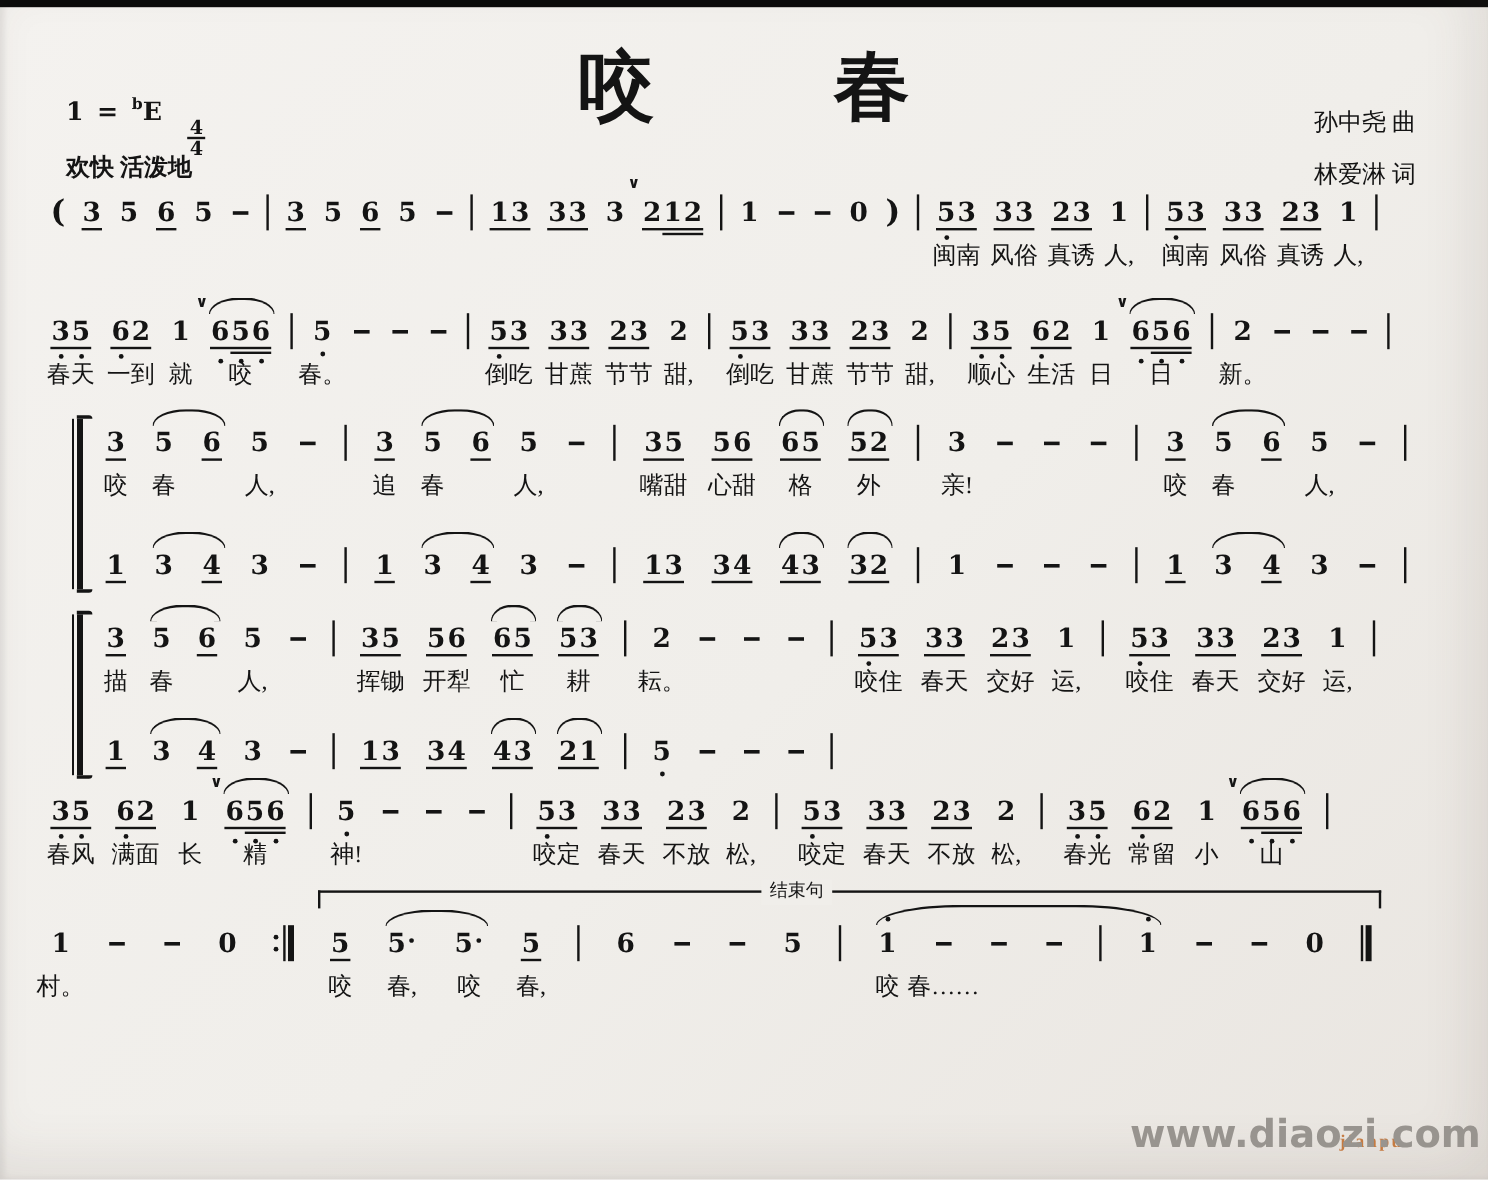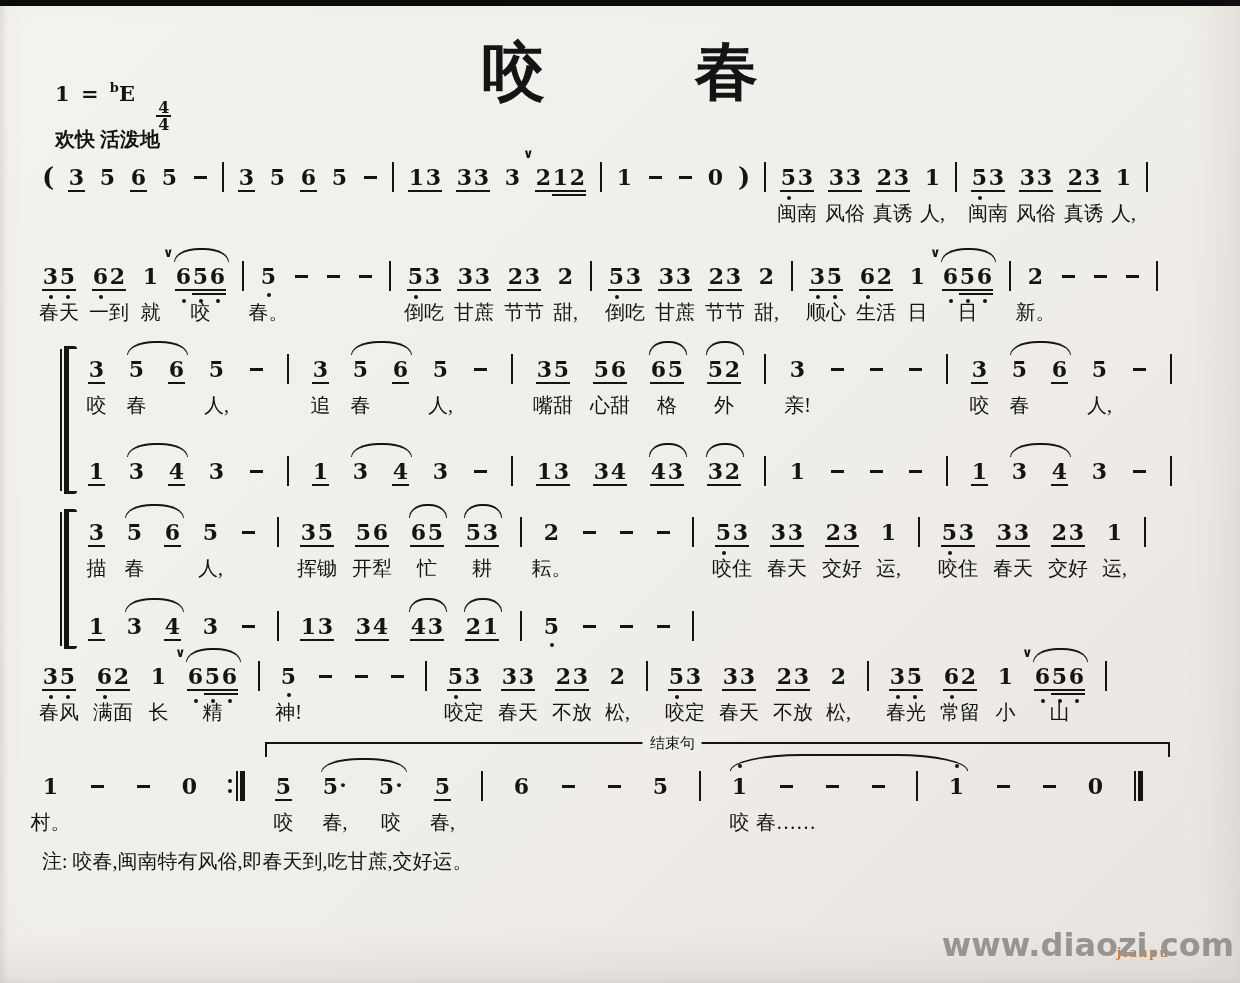--- a/index.html
+++ b/index.html
@@ -51,21 +51,21 @@
   .bl.thick{width:5px;}
   .rdots{display:flex;flex-direction:column;gap:6px;margin-right:2px;}
   .rdot{width:4px;height:4px;border-radius:50%;background:var(--ink,#141414);}
   .ly{position:absolute;top:38px;left:50%;transform:translateX(-50%);white-space:nowrap;
     font-size:20px;line-height:24px;}
   .slur{position:absolute;height:12px;border:2px solid var(--ink,#141414);border-bottom:none;
     border-left-width:1px;border-right-width:1px;
     border-radius:55% 55% 0 0 / 120% 120% 0 0;}
   .slur.tie{height:15px;border-radius:30% 30% 0 0 / 100% 100% 0 0;}
   .bracket{position:absolute;top:-30px;height:13px;border-top:2px solid var(--ink,#141414);
-    border-left:2px solid var(--ink,#141414);border-right:2px solid var(--ink,#141414);padding-left:19px;}
+    border-left:2px solid var(--ink,#141414);border-right:2px solid var(--ink,#141414);}
   .blab{position:absolute;left:45%;top:-11px;transform:translateX(-50%);
     background:#f0eeea;padding:0 7px;font-size:15px;line-height:21px;white-space:nowrap;}
   .brace{position:absolute;left:-28px;top:-6px;width:10px;
     background:linear-gradient(90deg,var(--ink,#141414) 0 2px,transparent 2px 4px,var(--ink,#141414) 4px 9px,transparent 9px);}
   .brace::before,.brace::after{content:"";position:absolute;left:4px;width:13px;height:3px;
     background:var(--ink,#141414);}
   .brace::before{top:-3px;border-radius:0 4px 0 0;}
   .brace::after{bottom:-3px;border-radius:0 0 4px 0;}
   
   .note{position:absolute;left:42px;top:848px;font-size:20px;}
@@ -92,20 +92,24 @@
     </span>
   </div>
 
   <div class="tempo">欢快  活泼地</div>
 
   <div class="title">
     <span>咬</span>
     <span>春</span>
   </div>
 
+  <div class="credits">
+    <div>孙中尧  曲</div>
+    <div>林爱淋  词</div>
+  </div>
 
   <div id="score">
       <div class="line" style="left: 42px; top: 163px; gap: 14px;">
         <div class="col">
           <div class="grp parenbox">(</div>
         </div>
         <div class="col">
           <div class="grp has-ul">
             <div class="digs">
               <span class="dig">3</span>
@@ -1594,18 +1598,17 @@
           </div>
         </div>
         <div class="slur" style="left: 279px; width: 84px; top: -14px;"></div>
         <div class="slur tie" style="left: 688px; width: 236px; top: -18px;"></div>
         <div class="bracket" style="left: 223px; width: 882px;">
           <span class="blab">结束句</span>
         </div>
       </div>
     </div>
 
-  <div class="note">注: 咬春,闽南特有风俗,即春天到,吃甘蔗,交好运。</div>
   <div class="wm-url">www.diaozi.com</div>
   <div class="wm-or">jianpu</div>
 
   <div class="edge-shade"></div>
 </div>
 
 </body></html>

